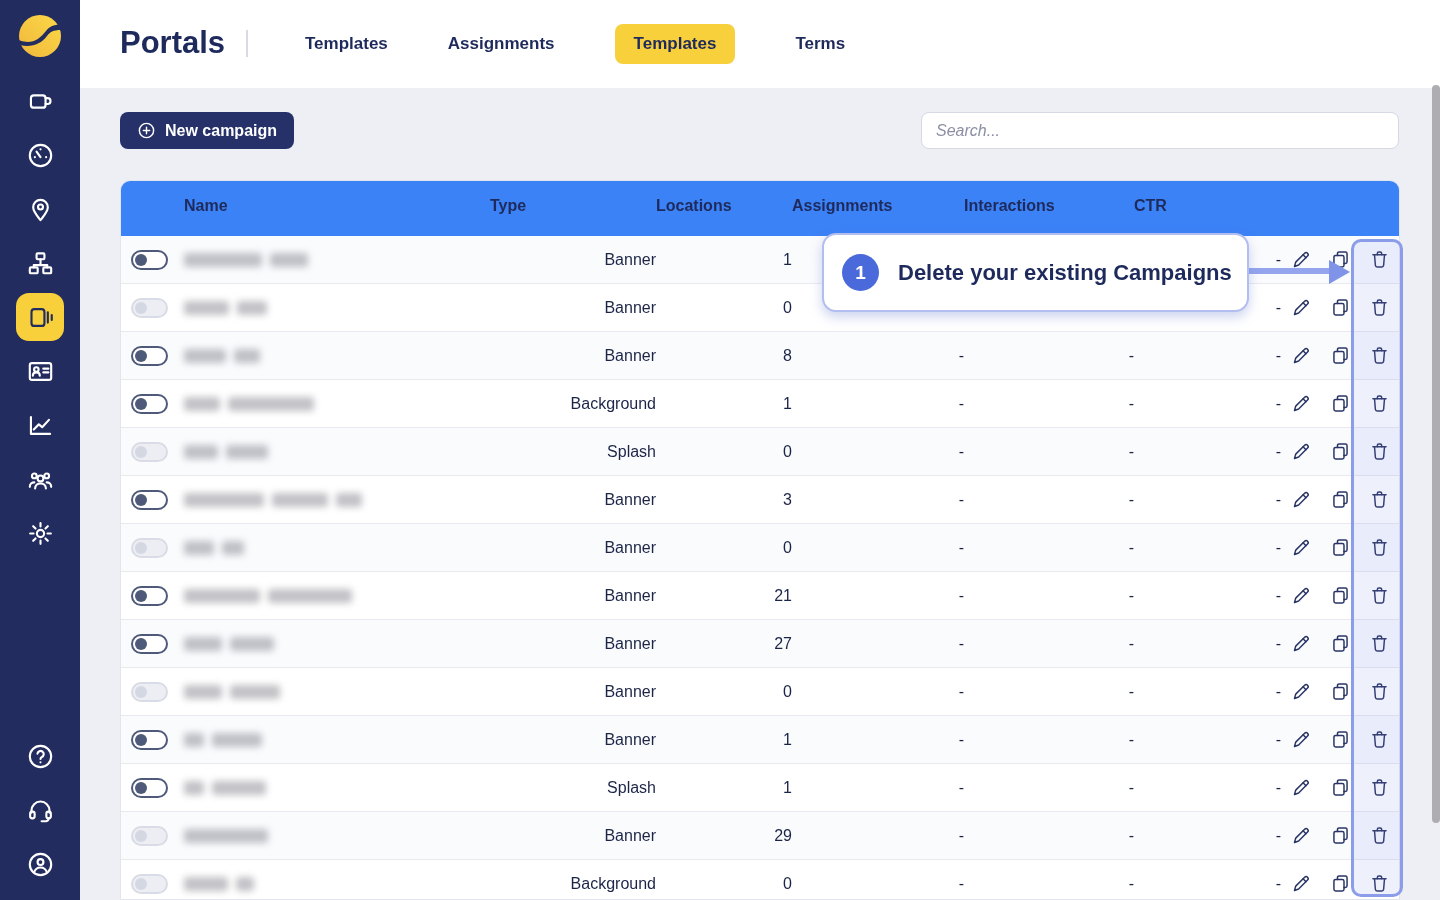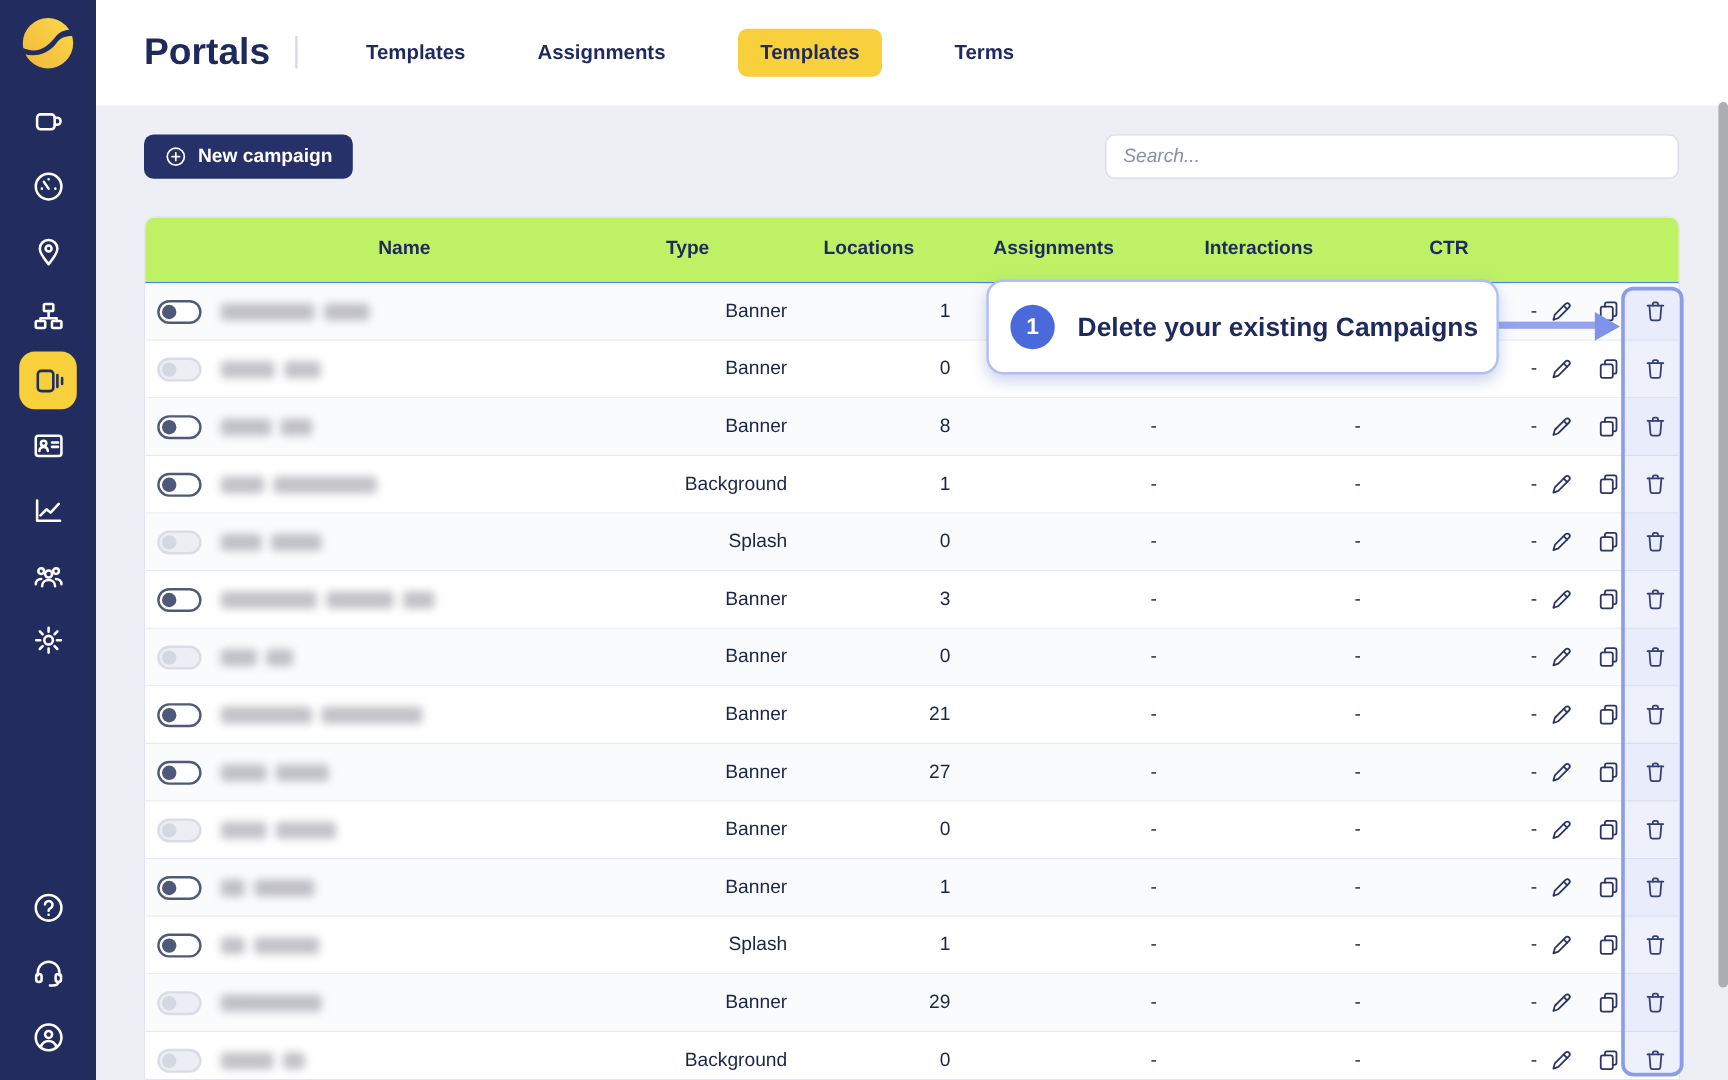--- a/index.html
+++ b/index.html
@@ -30,21 +30,21 @@
   .btn-new svg { width:19px; height:19px; stroke:#fff; fill:none; stroke-width:1.8; stroke-linecap:round; }
   .search-box { position:absolute; left:921px; top:112px; width:478px; height:37px; background:#fff;
                 border:1px solid #d6d9e4; border-radius:8px; padding:0 14px; font-family:inherit;
                 font-size:16px; color:#1f2a5c;font-style:italic; }
   .search-box::placeholder { color:#8a8fa3; font-style:italic; }
 
   
   .table-card { position:absolute; left:120px; top:180px; width:1280px; height:720px; background:#fff;
                 border:1px solid #e2e4ee; border-radius:10px 10px 0 0; overflow:hidden; }
   .grid-cols { display:grid; grid-template-columns:63px 306px 166px 136px 172px 170px 147px 1fr; align-items:center; }
-  .thead { height:55px; background:#bef264; border-bottom:1px solid #3b82f6; font-weight:bold; font-size:16px; color:#1f2a5c;text-align:center; }
+  .thead { height:55px; background:#3b82f6; border-bottom:6px solid #3b82f6; font-weight:bold; font-size:16px; color:#1f2a5c; }
   .row { height:48px; font-size:16px; color:#1c2547; border-bottom:1px solid #e9eaf0; background:#fff;text-align:right; }
   .row.alt { background:#fafbfd; }
   .cell-toggle { padding-left:10px; }
 
   .toggle { width:37px; height:20px; border-radius:11px; background:#fff; border:2px solid #4f5a7a; position:relative; cursor:pointer; }
   .toggle .knob { position:absolute; left:2px; top:2px; width:12px; height:12px; border-radius:50%; background:#4f5a7a; }
   .toggle.off { background:#eceef4; border-color:#d9dce6; }
   .toggle.off .knob { background:#d4d8e2; }
 
   .name-cell { display:flex; align-items:center; }

